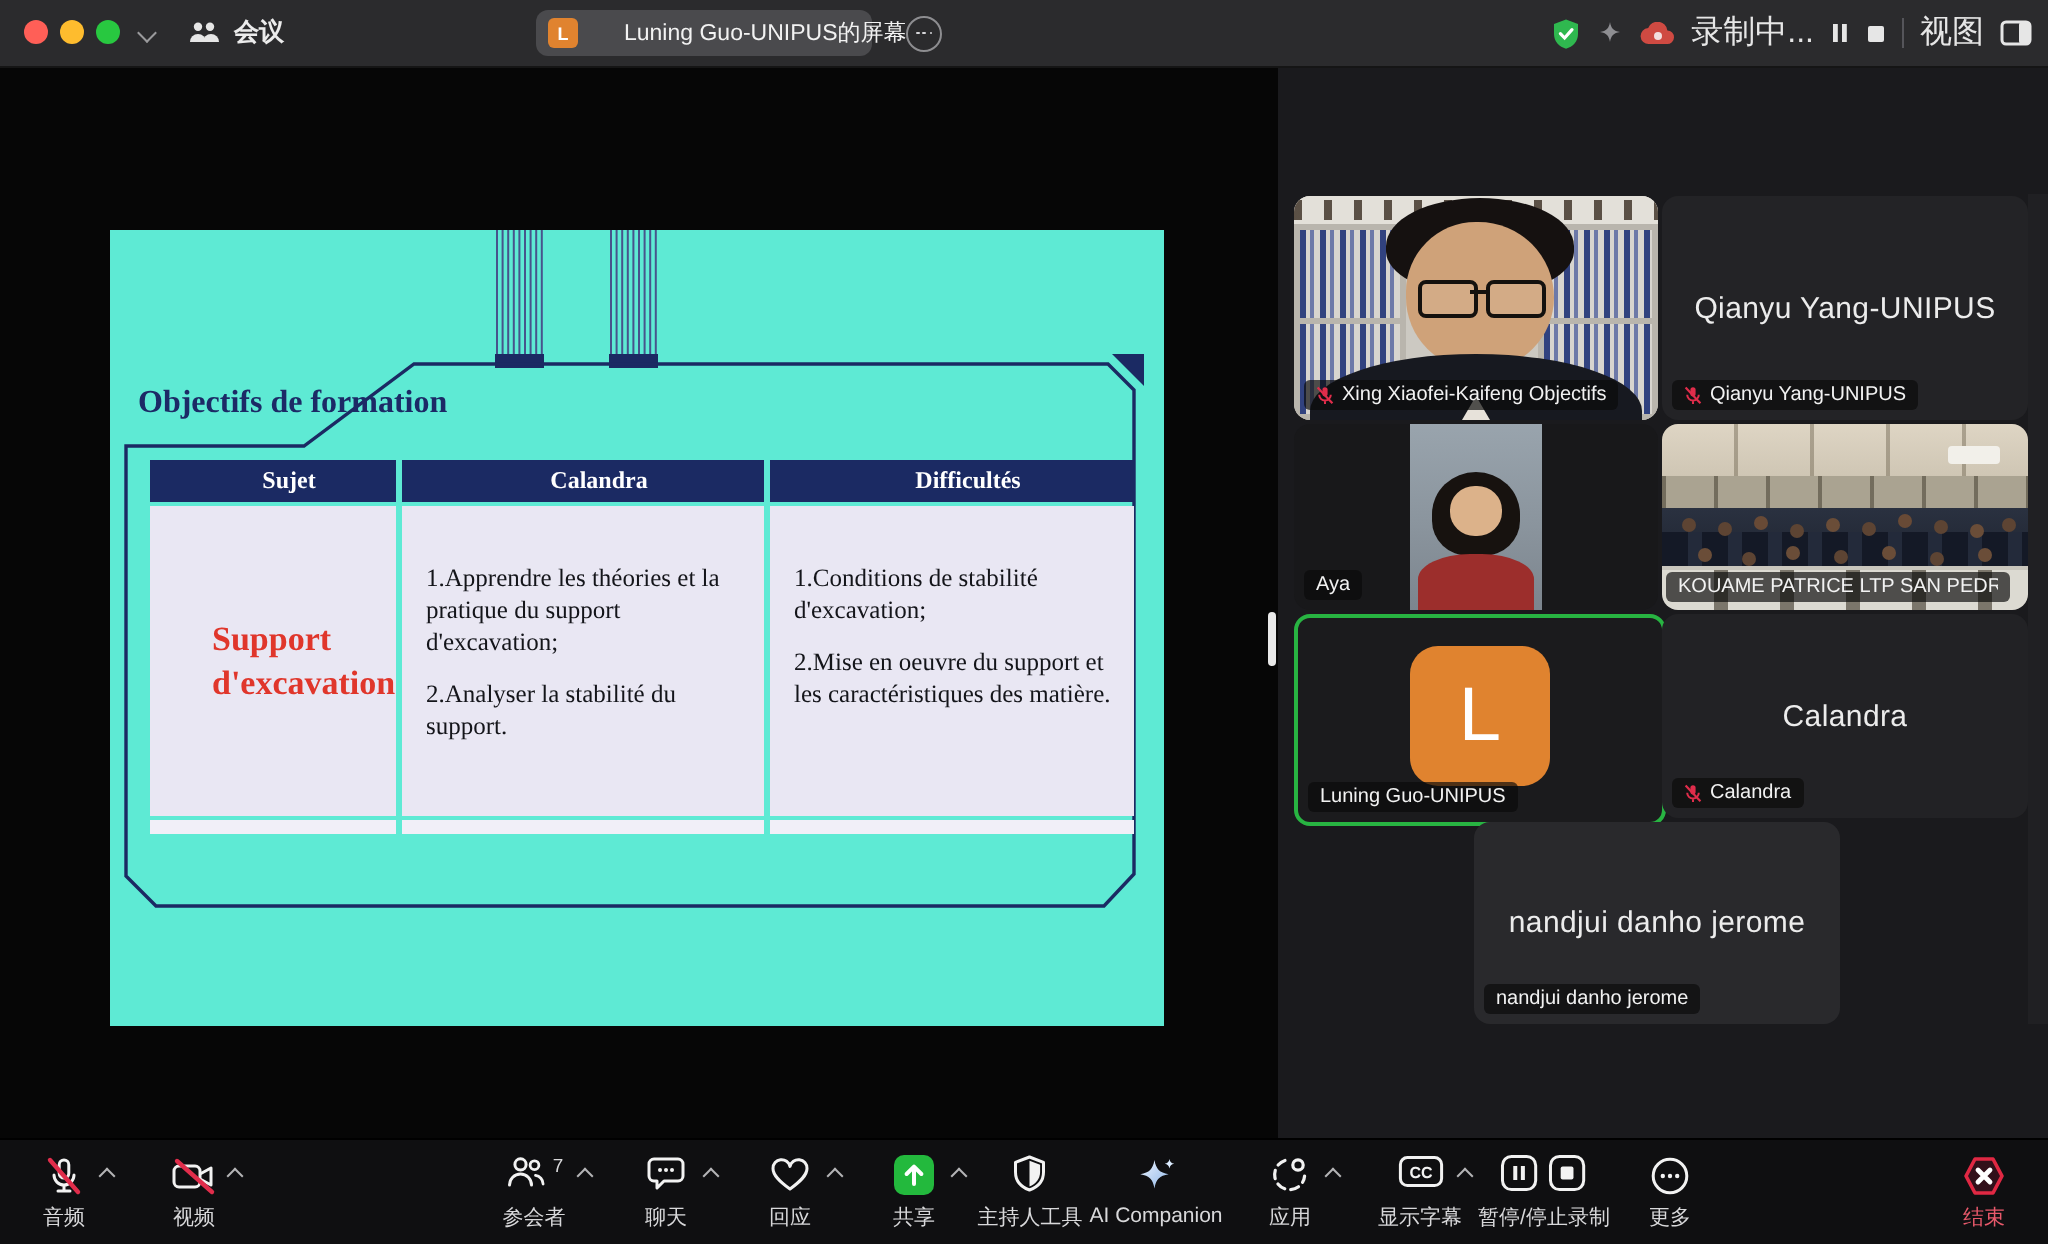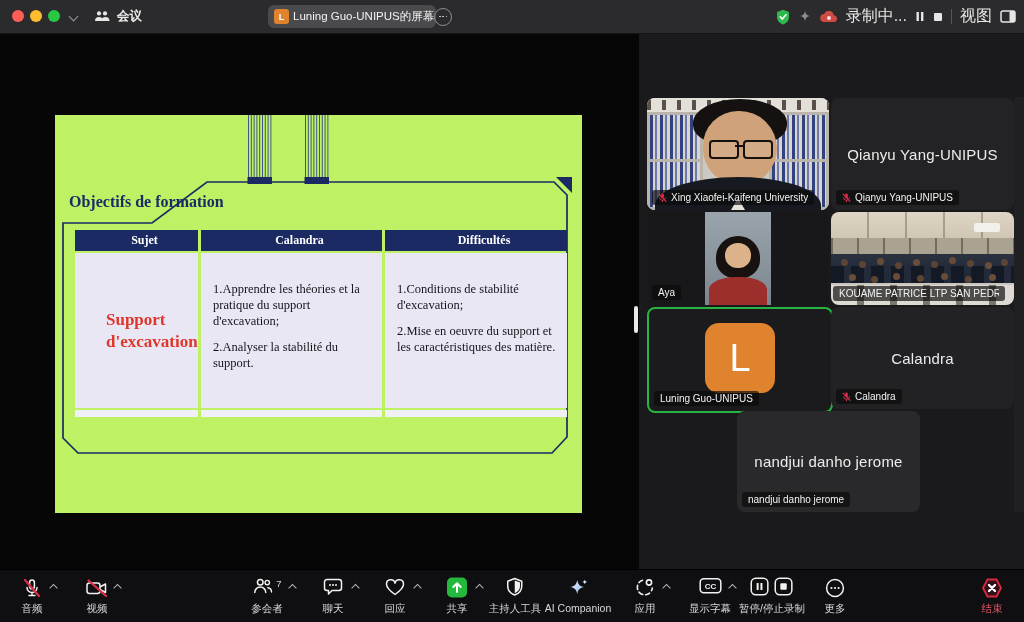--- a/index.html
+++ b/index.html
@@ -15,36 +15,36 @@
   .tl.g{left:48px;background:#28c840;}
   .win-chev{position:absolute;left:70px;top:13px;width:8px;height:8px;}
   .win-chev::before{content:"";position:absolute;left:0;top:0;width:6px;height:6px;
       border-right:1.6px solid #9a9a9c;border-bottom:1.6px solid #9a9a9c;transform:rotate(45deg);}
   .meet{position:absolute;left:94px;top:0;height:33px;display:flex;align-items:center;gap:7px;}
   .meet-label{color:#ececec;font-size:12.5px;font-weight:700;}
   .ss-tab{position:absolute;left:268px;top:5px;width:168px;height:23px;background:#4a4a4d;
           border-radius:6px;display:flex;align-items:center;padding:0 6px;box-sizing:border-box;}
   .tab-ava{width:15px;height:15px;border-radius:3px;background:#e0832f;color:#fff;font-size:9px;
            font-weight:700;display:flex;align-items:center;justify-content:center;flex:0 0 auto;}
-  .tab-title{color:#f2f2f2;font-size:11.5px;margin-left:4px;white-space:nowrap;flex:1;}
+  .tab-title{color:#f2f2f2;font-size:11.5px;margin-left:23px;white-space:nowrap;flex:1;}
   .tab-more{width:16px;height:16px;border-radius:50%;border:1px solid #8d8d90;flex:0 0 auto;
             display:flex;align-items:center;justify-content:center;gap:1.5px;}
   .tab-more i{width:1.8px;height:1.8px;border-radius:50%;background:#d6d6d8;display:block;}
   .tb-right{position:absolute;right:8px;top:0;height:33px;display:flex;align-items:center;gap:8px;}
   .rec-label,.view-label{color:#e6e6e6;font-size:16px;white-space:nowrap;}
   .vdiv{width:1px;height:15px;background:#55555a;}
 
   
   .share-region{position:absolute;left:0;top:33px;width:639px;height:537px;background:#060606;}
   .panel{position:absolute;left:639px;top:33px;width:385px;height:537px;background:#1a1a1d;}
   .panel-handle{position:absolute;left:634px;top:306px;width:4px;height:27px;border-radius:2px;
                 background:#e9e9e9;z-index:30;}
 
   
-  .slide{position:absolute;left:55px;top:115px;width:527px;height:398px;background:#bef264;z-index:2;}
+  .slide{position:absolute;left:55px;top:115px;width:527px;height:398px;background:#5eead4;z-index:2;}
   .slide svg.deco{position:absolute;left:0;top:0;}
   .slide-title{position:absolute;left:14px;top:78px;font-family:"Liberation Serif",serif;
                font-weight:700;font-size:16px;color:#1c2a66;white-space:nowrap;}
   .ptable{position:absolute;left:20px;top:115px;width:492px;}
   .trow{display:flex;gap:3px;}
   .trow .c1{width:123px;}.trow .c2{width:181px;}.trow .c3{width:182px;}
   .th{height:21px;background:#1b2a63;color:#fff;font-family:"Liberation Serif",serif;font-weight:700;
       font-size:12px;display:flex;align-items:center;justify-content:center;box-sizing:border-box;padding-left:16px;}
   .body-row{margin-top:2px;}
   .td{height:155px;background:#e9e7f3;box-sizing:border-box;font-family:"Liberation Serif",serif;
@@ -248,21 +248,21 @@
   <div class="lens b"></div>
   <div class="lens-bridge"></div>
   <div class="xing-body"></div>
   <div class="xing-collar"></div>
   <div class="nametag">
     <svg width="9" height="10" viewBox="0 0 9 10">
       <rect x="3.2" y="0.6" width="2.6" height="4.6" rx="1.3" fill="#e02d4b"></rect>
       <path d="M1.6 4.4 a2.9 2.9 0 0 0 5.8 0 M4.5 7.3 V9" stroke="#e02d4b" stroke-width="1" fill="none"></path>
       <path d="M0.8 0.8 L8.2 8.6" stroke="#e02d4b" stroke-width="1.1"></path>
     </svg>
-    <span>Xing Xiaofei-Kaifeng University</span>
+    <span>Xing Xiaofei-Kaifeng Objectifs</span>
   </div>
 </div>
 
 <div class="tile" style="left:831px;top:98px;width:183px;height:112px;background:#232326">
   <div class="center-name">Qianyu Yang-UNIPUS</div>
   <div class="nametag">
     <svg width="9" height="10" viewBox="0 0 9 10">
       <rect x="3.2" y="0.6" width="2.6" height="4.6" rx="1.3" fill="#e02d4b"></rect>
       <path d="M1.6 4.4 a2.9 2.9 0 0 0 5.8 0 M4.5 7.3 V9" stroke="#e02d4b" stroke-width="1" fill="none"></path>
       <path d="M0.8 0.8 L8.2 8.6" stroke="#e02d4b" stroke-width="1.1"></path>

